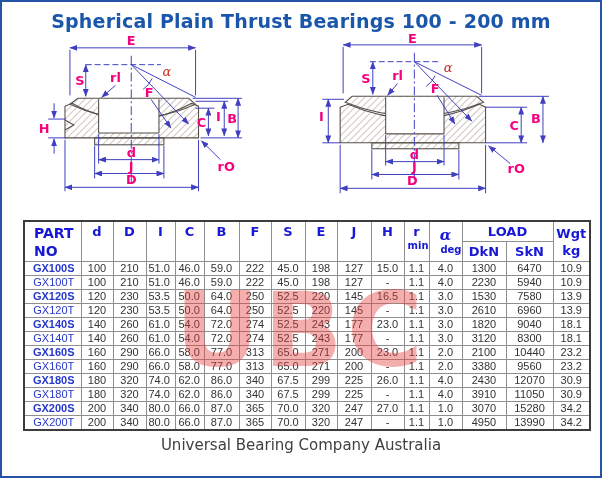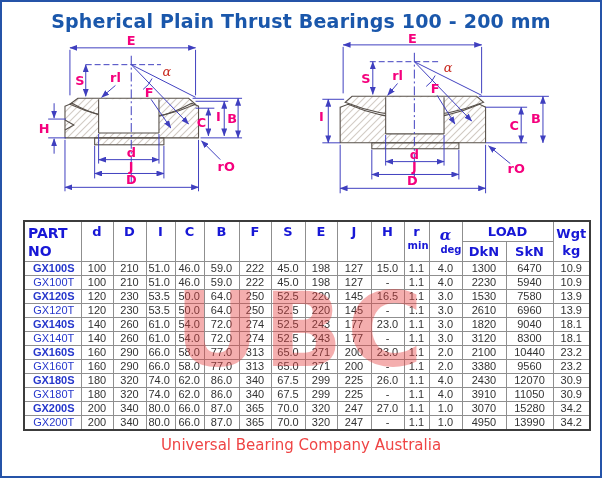--- a/index.html
+++ b/index.html
@@ -13,35 +13,35 @@
     margin:8px 0 0 0; letter-spacing:0.2px;
   }
   .diagrams { display:flex; justify-content:center; gap:6px; margin-top:2px; }
   .diag { width:286px; height:184px; }
   .dimlabel { font-size:13px; font-weight:bold; fill:#f5007d; font-family:"DejaVu Sans",sans-serif; }
   .alphalabel { font-size:13px; font-style:italic; fill:#c8281e; font-family:"DejaVu Serif",serif; }
   .tbl-wrap { position:relative; width:556px; margin:2px auto 0 auto; }
   table { border-collapse:collapse; width:100%; table-layout:fixed; border:2px solid #3c3c3c; }
   th,td { border:1px solid #8f8f8f; overflow:hidden; white-space:nowrap; }
   thead th { color:#1717d6; font-weight:bold; font-size:13px; line-height:17px; padding:1px 0; text-align:center; background:#fff; }
-  th.part-h { text-align:left; padding-left:3px; font-size:14px; line-height:18px; }
+  th.part-h { text-align:left; padding-left:9px; font-size:14px; line-height:18px; }
   th.dim { vertical-align:top; }
   th .sub { display:block; font-size:10px; line-height:12px; font-weight:bold;text-align:right; }
   .alpha-glyph { font-family:"DejaVu Serif",serif; font-style:italic; font-size:15px; }
   tbody td { font-size:11px; color:#333; text-align:center; padding:1px 2px; line-height:11px; font-family:"Liberation Sans",sans-serif; }
   tbody td.part { color:#2637cc; text-align:center; padding-left:4px; font-size:11px; cursor:pointer; }
   tr.bold-row td.part { font-weight:bold; }
   td.col-2 { text-align:left; padding-right:1px; }
   td.col-3 { text-align:left; padding-left:3px;margin-top:15px; }
   .watermark {
     position:absolute; left:50%; top:58px; transform:translateX(-50%);
     font-size:104px; font-weight:bold; line-height:1; letter-spacing:4px;
     color:rgba(228,62,62,0.42); pointer-events:none; z-index:5;
   }
-  .footer { text-align:center; color:#ef4444; font-size:15px; margin-top:5px; }
+  .footer { text-align:center; color:#404040; font-size:15px; margin-top:5px; }
 </style>
 </head>
 <body>
 
 <div class="page">
 
   <div class="title">Spherical Plain Thrust Bearings 100 - 200 mm</div>
 
   <div class="diagrams">
 

